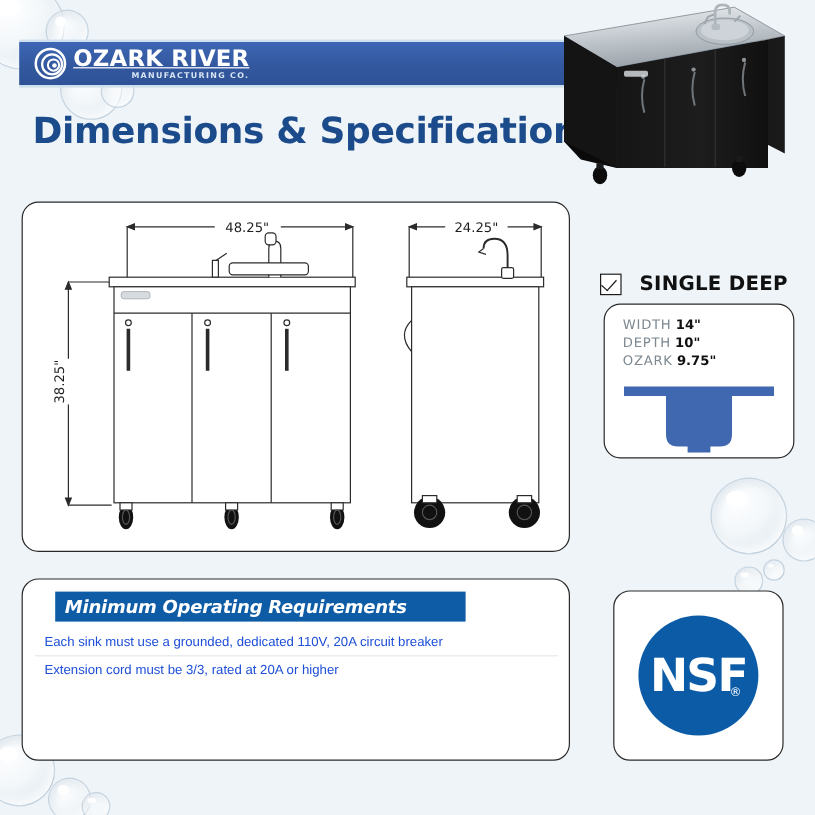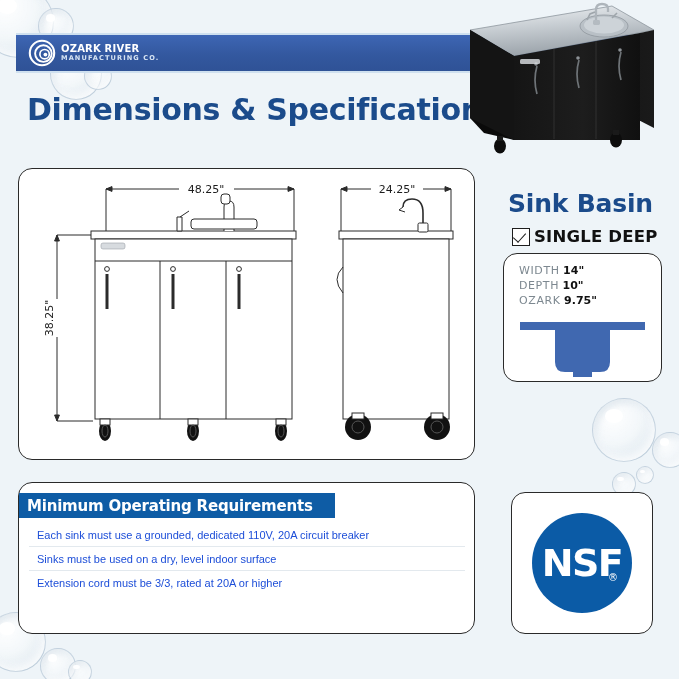--- a/index.html
+++ b/index.html
@@ -20,54 +20,54 @@
   .bubble::after{content:"";position:absolute;width:28%;height:22%;left:20%;top:16%;
     border-radius:50%;background:rgba(255,255,255,.92);}
 
   
   .headerbar{position:absolute;left:16px;top:33px;width:627px;height:36px;
     background:linear-gradient(180deg,#3e66b4 0%,#33589f 55%,#2f5296 100%);
     border-top:2px solid #cfe0ef;border-bottom:2px solid #cfe0ef;}
   .logo{position:absolute;left:12px;top:4px;display:flex;align-items:center;gap:5px;}
   .logo-mark{width:28px;height:28px;position:relative;}
   .logo-text{line-height:1;}
-  .logo-name{color:#fff;font-weight:bold;font-size:10px;letter-spacing:.2px;
-    font-family:"DejaVu Sans", sans-serif;}
+  .logo-name{color:#fff;font-weight:bold;font-size:19px;letter-spacing:.2px;
+    font-family:"DejaVu Sans", sans-serif;text-decoration:underline;}
   .logo-sub{color:#d7e4f3;font-weight:bold;font-size:6.6px;letter-spacing:1.1px;margin-top:1px;
-    font-family:"DejaVu Sans", sans-serif;}
+    font-family:"DejaVu Sans", sans-serif;text-align:right;}
 
   .title{position:absolute;left:27px;top:92px;font-size:30px;font-weight:bold;
     color:#1b4b8b;letter-spacing:-.3px;font-family:"DejaVu Sans", sans-serif;}
 
   
   .photo{position:absolute;left:462px;top:0px;width:200px;height:158px;}
 
   
   .panel{position:absolute;border:1.5px solid #2a2a2a;border-radius:14px;background:#fff;}
   #drawing-panel{left:18px;top:168px;width:455px;height:290px;}
 
   
   .sb-title{position:absolute;left:508px;top:189px;font-size:25px;font-weight:bold;
     color:#1b4b8b;font-family:"DejaVu Sans", sans-serif;letter-spacing:-.2px;}
-  .sb-check{position:absolute;left:512px;top:227px;display:flex;align-items:center;gap:4px;}
+  .sb-check{position:absolute;left:500px;top:227px;display:flex;align-items:center;gap:15px;}
   .cbox{width:16px;height:16px;border:1.6px solid #1d1d1d;position:relative;background:#fff;}
   .cbox::after{content:"";position:absolute;left:3px;top:1px;width:6px;height:11px;
     border:solid #1d1d1d;border-width:0 1.9px 1.9px 0;transform:rotate(42deg);}
   .sb-check-label{font-size:16.5px;font-weight:bold;color:#111;letter-spacing:.2px;
     font-family:"DejaVu Sans", sans-serif;}
   #basin-panel{left:503px;top:253px;width:157px;height:127px;}
   .basin-specs{position:absolute;left:15px;top:9px;line-height:1.38;}
   .spec-row{font-size:11px;font-family:"DejaVu Sans", sans-serif;white-space:nowrap;}
   .spec-key{color:#7d8890;letter-spacing:.6px;text-align:center;}
   .spec-val{color:#111;font-weight:bold;letter-spacing:0px;}
 
   
   #req-panel{left:18px;top:482px;width:455px;height:150px;}
-  .req-head{position:absolute;left:0;top:10px;width:316px;height:25px;
-    background:#0e5ca5;display:flex;align-items:center;}
+  .req-head{position:absolute;left:27px;top:10px;width:342px;height:25px;
+    background:#0e5ca5;display:flex;align-items:center;font-style:italic;}
   .req-head span{color:#fff;font-weight:bold;font-size:15px;padding-left:8px;
     font-family:"DejaVu Sans", sans-serif;letter-spacing:-.2px;}
   .req-list{position:absolute;left:10px;top:40px;width:436px;}
   .req-item{font-size:11px;color:#1d4ed8;padding:5.5px 0 5.5px 8px;
     border-bottom:1px solid #e3e9ee;font-family:Liberation Sans, sans-serif;white-space:nowrap;}
   .req-item:last-child{border-bottom:none;}
 
   
   #nsf-panel{left:511px;top:492px;width:140px;height:140px;}
   .nsf-circle{position:absolute;left:50%;top:50%;transform:translate(-50%,-50%);
@@ -256,21 +256,20 @@
           <rect x="412" y="244" width="12" height="6"></rect>
         </g>
       </g>
 
       <text x="187" y="24" font-family="DejaVu Sans, sans-serif" font-size="11" fill="#1d1d1d" text-anchor="middle">48.25"</text>
       <text x="378" y="24" font-family="DejaVu Sans, sans-serif" font-size="11" fill="#1d1d1d" text-anchor="middle">24.25"</text>
       <text x="34" y="149" font-family="DejaVu Sans, sans-serif" font-size="11" fill="#1d1d1d" text-anchor="middle" transform="rotate(-90 34 149)">38.25"</text>
     </svg>
   </div>
 
-  <div class="sb-title">Sink Basin</div>
   <div class="sb-check">
     <div class="cbox"></div>
     <div class="sb-check-label">SINGLE DEEP</div>
   </div>
 
   <div class="panel" id="basin-panel">
     <div class="basin-specs">
       <div class="spec-row">
         <span class="spec-key">WIDTH</span>
         <span class="spec-val">14"</span>
@@ -289,21 +288,20 @@
                Q51 118 51 108 L51 76 L16 76 Z" fill="#4068b0"></path>
     </svg>
   </div>
 
   <div class="panel" id="req-panel">
     <div class="req-head">
       <span>Minimum Operating Requirements</span>
     </div>
     <div class="req-list">
       <div class="req-item">Each sink must use a grounded, dedicated 110V, 20A circuit breaker</div>
-      <div class="req-item">Sinks must be used on a dry, level indoor surface</div>
       <div class="req-item">Extension cord must be 3/3, rated at 20A or higher</div>
     </div>
   </div>
 
   <div class="panel" id="nsf-panel">
     <div class="nsf-circle">
       <span class="nsf-text">NSF</span>
       <span class="nsf-reg" style="position:absolute;right:14px;bottom:30px;color:#fff;font-size:10px;font-family:'DejaVu Sans',sans-serif;">®</span>
     </div>
   </div>

